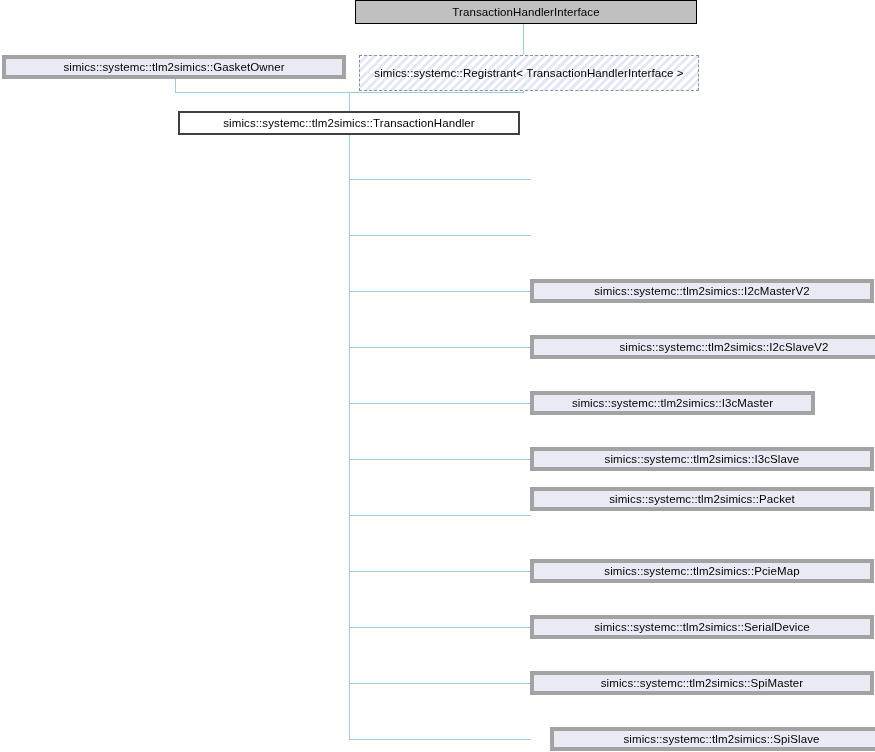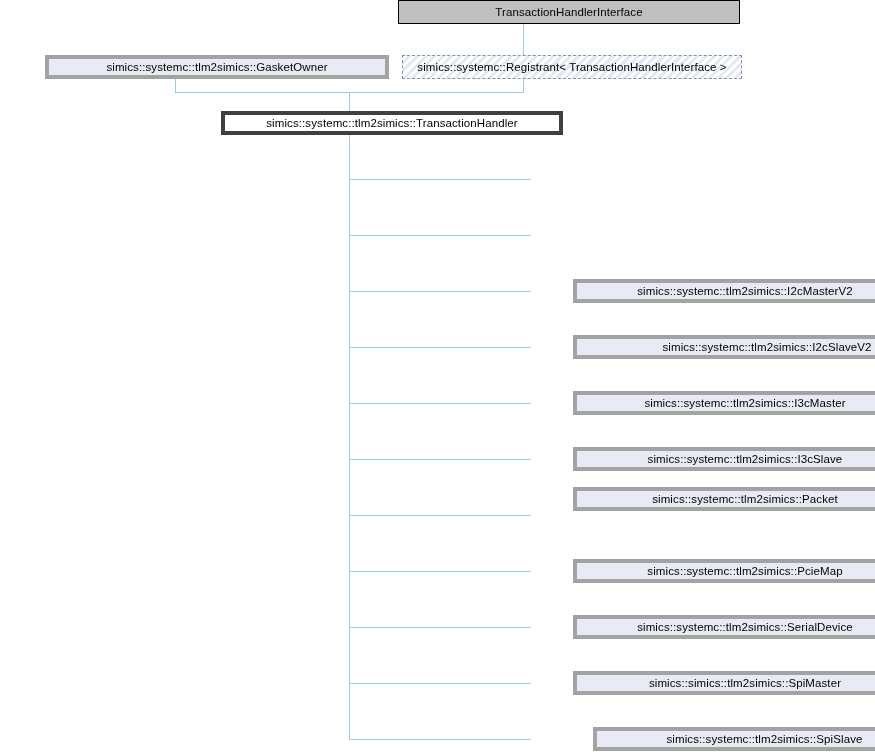--- a/index.html
+++ b/index.html
@@ -19,31 +19,30 @@
     position: absolute;
     box-sizing: border-box;
     display: flex;
     align-items: center;
     justify-content: center;
     font-size: 11.5px;
     line-height: 1.1;
     color: #000000;
     white-space: nowrap;
     letter-spacing: 0.1px;
-    margin-left: 43px;
   }
   
   .node.root {
     background: #c0c0c0;
     border: 1px solid #000000;
   }
   
   .node.focus {
     background: #ffffff;
-    border: 4px solid #404040;
+    border: 2px solid #404040;
   }
   
   .node.plain {
     background: #e8ebf4;
     border: 4px solid #a3a3a3;
   }
   
   .node.tmpl {
     background:
       repeating-linear-gradient(
@@ -135,59 +134,59 @@
   <div class="edge-h" style="left:349px; top:739px; width:182px;"></div>
 
   <div class="node root" style="left:355px; top:0px; width:342px; height:24px;">
     <span class="lbl">TransactionHandlerInterface</span>
   </div>
 
   <div class="node plain" style="left:2px; top:55px; width:344px; height:24px;">
     <span class="lbl">simics::systemc::tlm2simics::GasketOwner</span>
   </div>
 
-  <div class="node tmpl" style="left:359px; top:55px; width:340px; height:24px;">
+  <div class="node tmpl" style="left:359px; top:55px; width:340px; height:36px;">
     <span class="lbl">simics::systemc::Registrant&lt; TransactionHandlerInterface &gt;</span>
   </div>
 
   <div class="node focus" style="left:178px; top:111px; width:342px; height:24px;">
     <span class="lbl">simics::systemc::tlm2simics::TransactionHandler</span>
   </div>
 
 
 
   <div class="node plain" style="left:530px; top:279px; width:344px; height:24px;">
     <span class="lbl">simics::systemc::tlm2simics::I2cMasterV2</span>
   </div>
 
   <div class="node plain" style="left:530px; top:335px; width:388px; height:24px;">
     <span class="lbl">simics::systemc::tlm2simics::I2cSlaveV2</span>
   </div>
 
-  <div class="node plain" style="left:530px; top:391px; width:344px; height:24px;">
+  <div class="node plain" style="left:530px; top:391px; width:285px; height:24px;">
     <span class="lbl">simics::systemc::tlm2simics::I3cMaster</span>
   </div>
 
   <div class="node plain" style="left:530px; top:447px; width:344px; height:24px;">
     <span class="lbl">simics::systemc::tlm2simics::I3cSlave</span>
   </div>
 
   <div class="node plain" style="left:530px; top:487px; width:344px; height:24px;">
     <span class="lbl">simics::systemc::tlm2simics::Packet</span>
   </div>
 
   <div class="node plain" style="left:530px; top:559px; width:344px; height:24px;">
     <span class="lbl">simics::systemc::tlm2simics::PcieMap</span>
   </div>
 
   <div class="node plain" style="left:530px; top:615px; width:344px; height:24px;align-items:center;">
     <span class="lbl">simics::systemc::tlm2simics::SerialDevice</span>
   </div>
 
   <div class="node plain" style="left:530px; top:671px; width:344px; height:24px;">
-    <span class="lbl">simics::simics::tlm2simics::SpiMaster</span>
+    <span class="lbl">simics::systemc::tlm2simics::SpiMaster</span>
   </div>
 
   <div class="node plain" style="left:550px; top:727px; width:343px; height:24px;">
     <span class="lbl">simics::systemc::tlm2simics::SpiSlave</span>
   </div>
 
 </div>
 
 </body></html>

